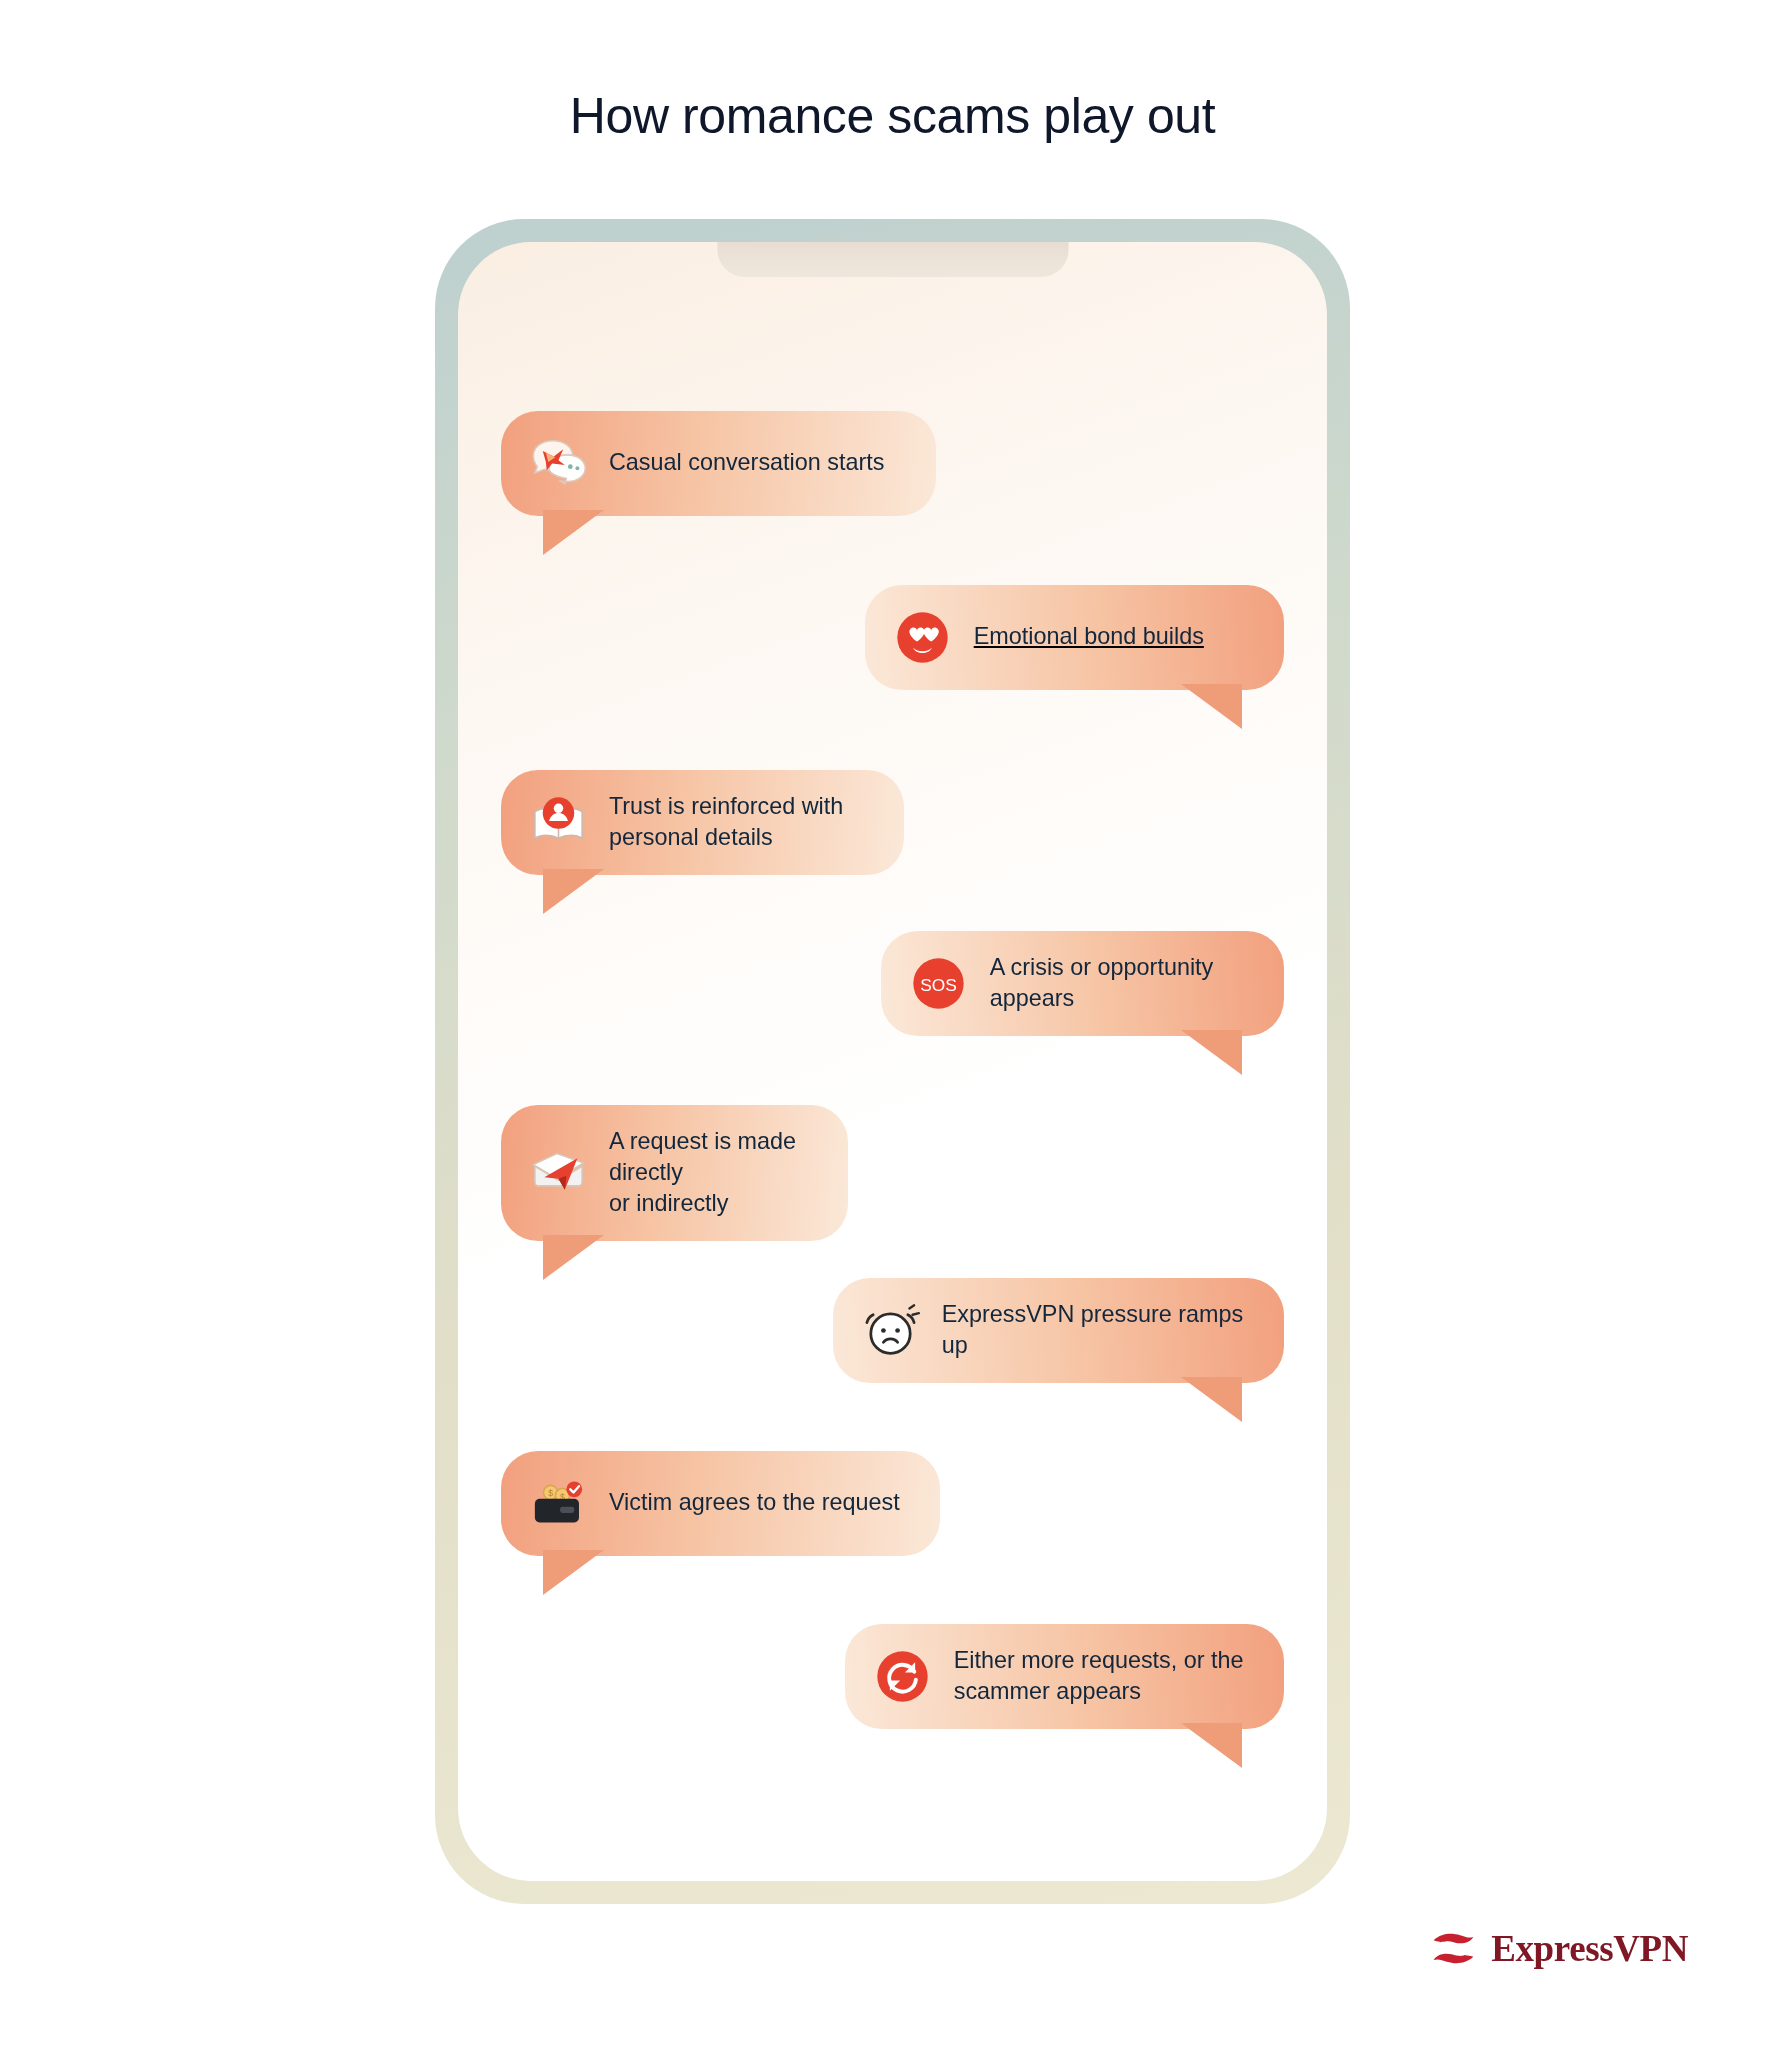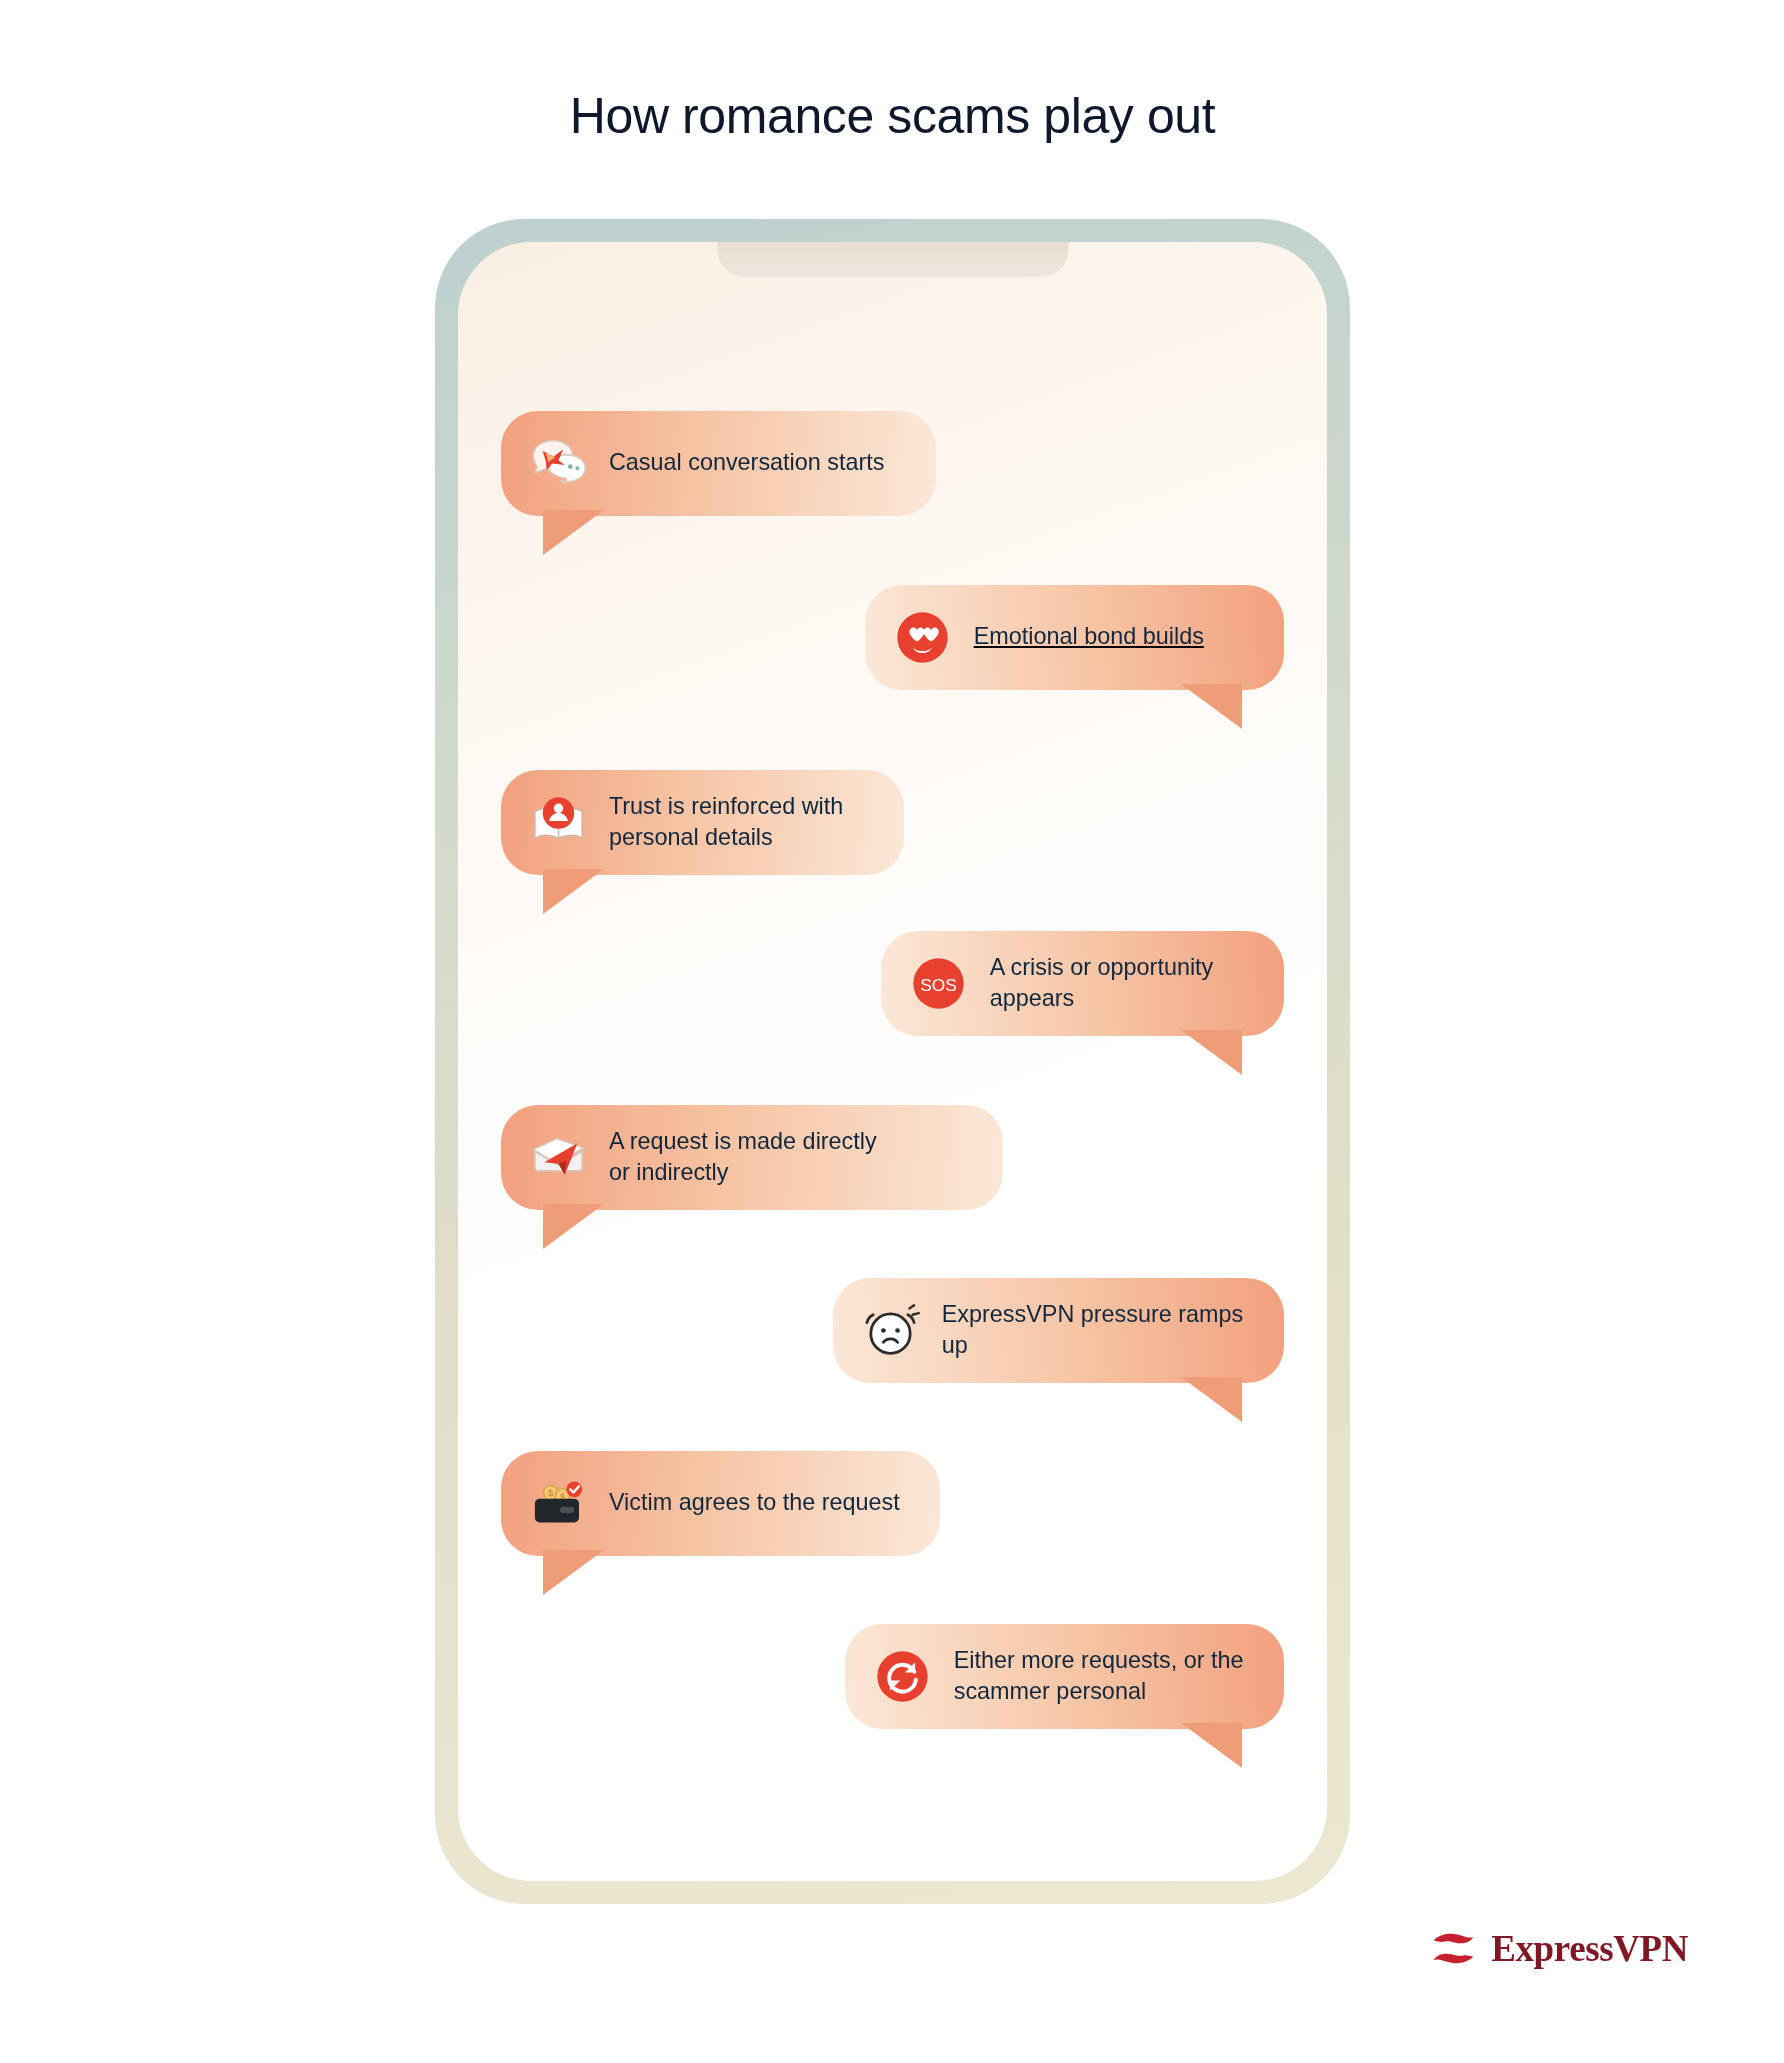--- a/index.html
+++ b/index.html
@@ -210,21 +210,21 @@
               <svg viewBox="0 0 80 80" width="63" height="63">
         <circle cx="40" cy="40" r="32" fill="#e8402f"></circle>
         <text x="40" y="49" text-anchor="middle" font-family="Liberation Sans, sans-serif" font-size="22" fill="#ffffff" font-weight="400">SOS</text>
       </svg>
             </span>
             <span class="bubble-text">A crisis or opportunity
 appears</span>
           </div>
         </div>
         <div class="bubble-row left" style="top: 863px;">
-          <div class="bubble left" style="width: 502px;">
+          <div class="bubble left" style="width: 347px;">
             <span class="icon-wrap">
               <svg viewBox="0 0 80 80" width="63" height="63">
         <path d="M8 30l30-14 34 12-34 20z" fill="#ffffff" stroke="#d8c6b7" stroke-width="2"></path>
         <path d="M10 32l30 18 30-18v20c0 3-2 5-5 5H15c-3 0-5-2-5-5z" fill="#f2f2f2" stroke="#d8c6b7" stroke-width="2"></path>
         <path d="M22 46L64 22 48 62 40 48z" fill="#e8402f"></path>
         <path d="M40 48l8 14 2-18z" fill="#b2291d"></path>
       </svg>
             </span>
             <span class="bubble-text">A request is made directly
 or indirectly</span>
@@ -267,21 +267,21 @@
           <div class="bubble right" style="width: 439px;">
             <span class="icon-wrap">
               <svg viewBox="0 0 80 80" width="63" height="63">
         <circle cx="40" cy="40" r="32" fill="#e8402f"></circle>
         <path d="M55 34a17 17 0 1 0 2 10" fill="none" stroke="#ffffff" stroke-width="5" stroke-linecap="round"></path>
         <path d="M56 22v13H43z" fill="#ffffff"></path>
         <path d="M24 58V45h13z" fill="#ffffff"></path>
       </svg>
             </span>
             <span class="bubble-text">Either more requests, or the
-scammer personal</span>
+scammer appears</span>
           </div>
         </div>
       </div>
   </div>
 </div>
 
 <div class="logo">
   <span class="logo-mark">
     <svg viewBox="0 0 64 64" width="53" height="53" aria-hidden="true">
       <path d="M8 22c10-9 22-9 32-6 6 2 11 4 16 2-4 7-13 9-22 7-7-2-14-4-20 1 2-2 6-3 10-2-6 0-12 0-16-2z" fill="#c7212f"></path>

